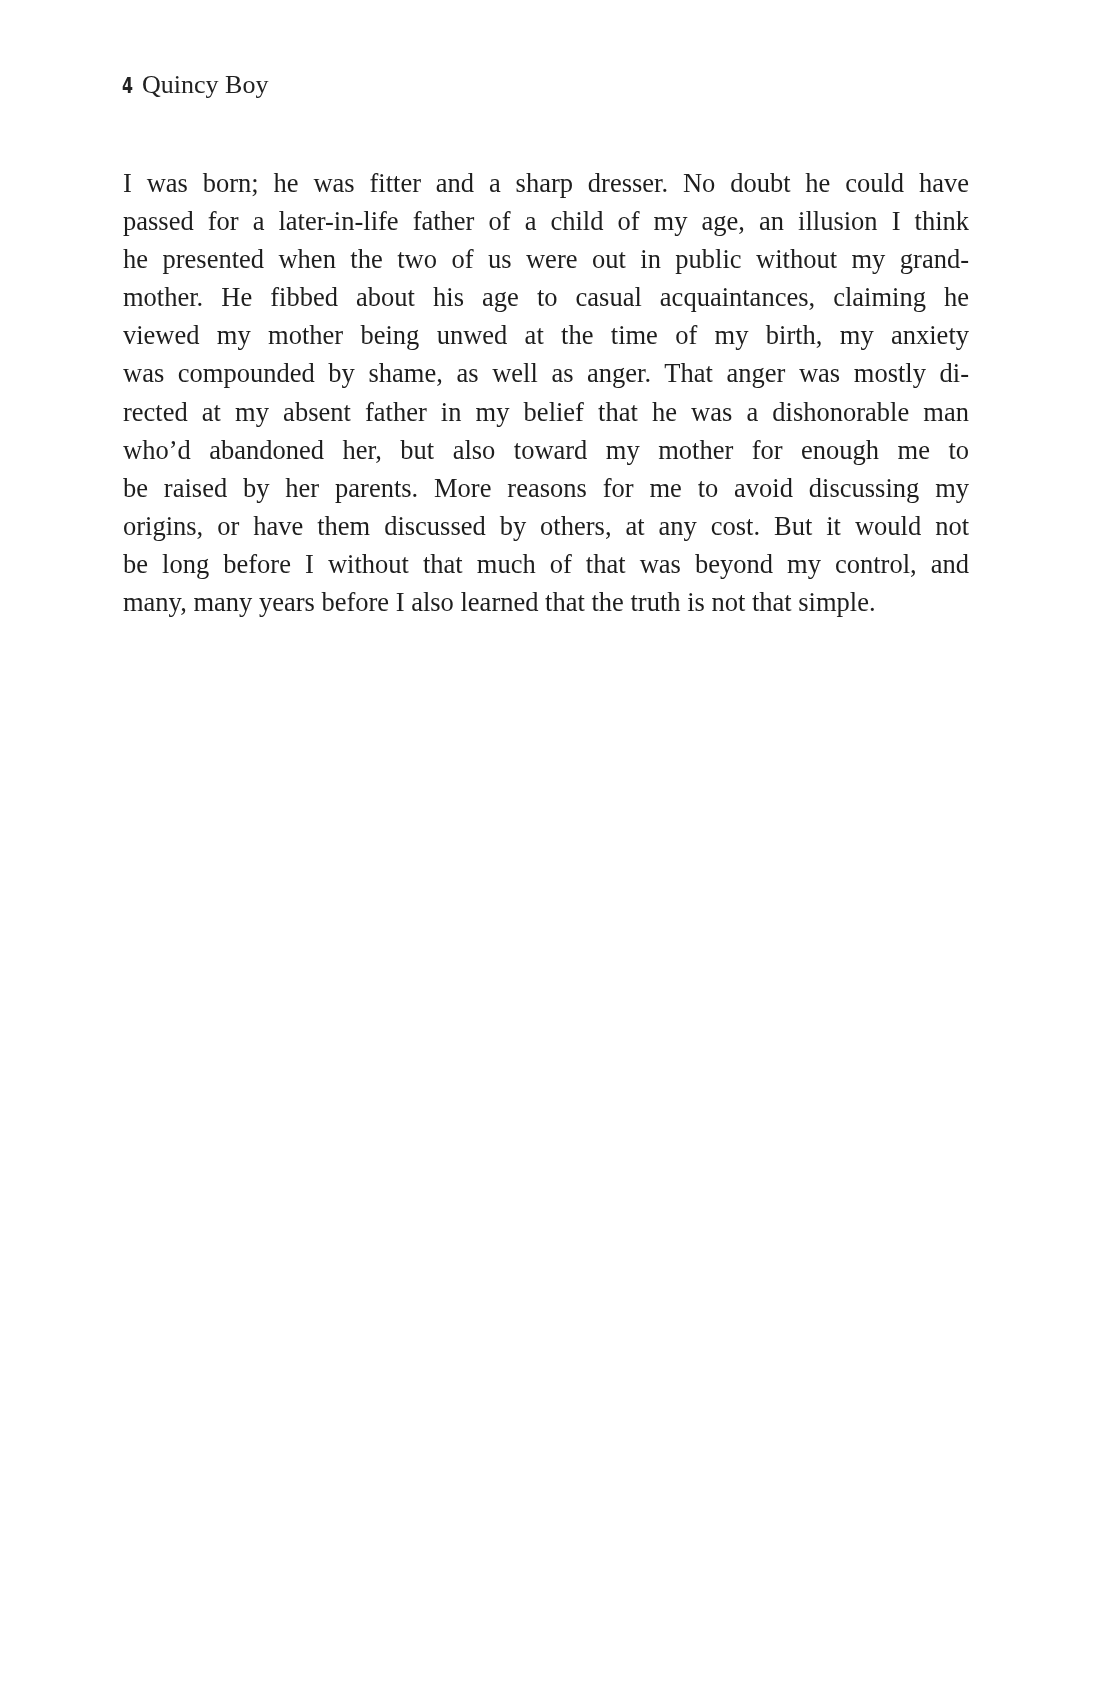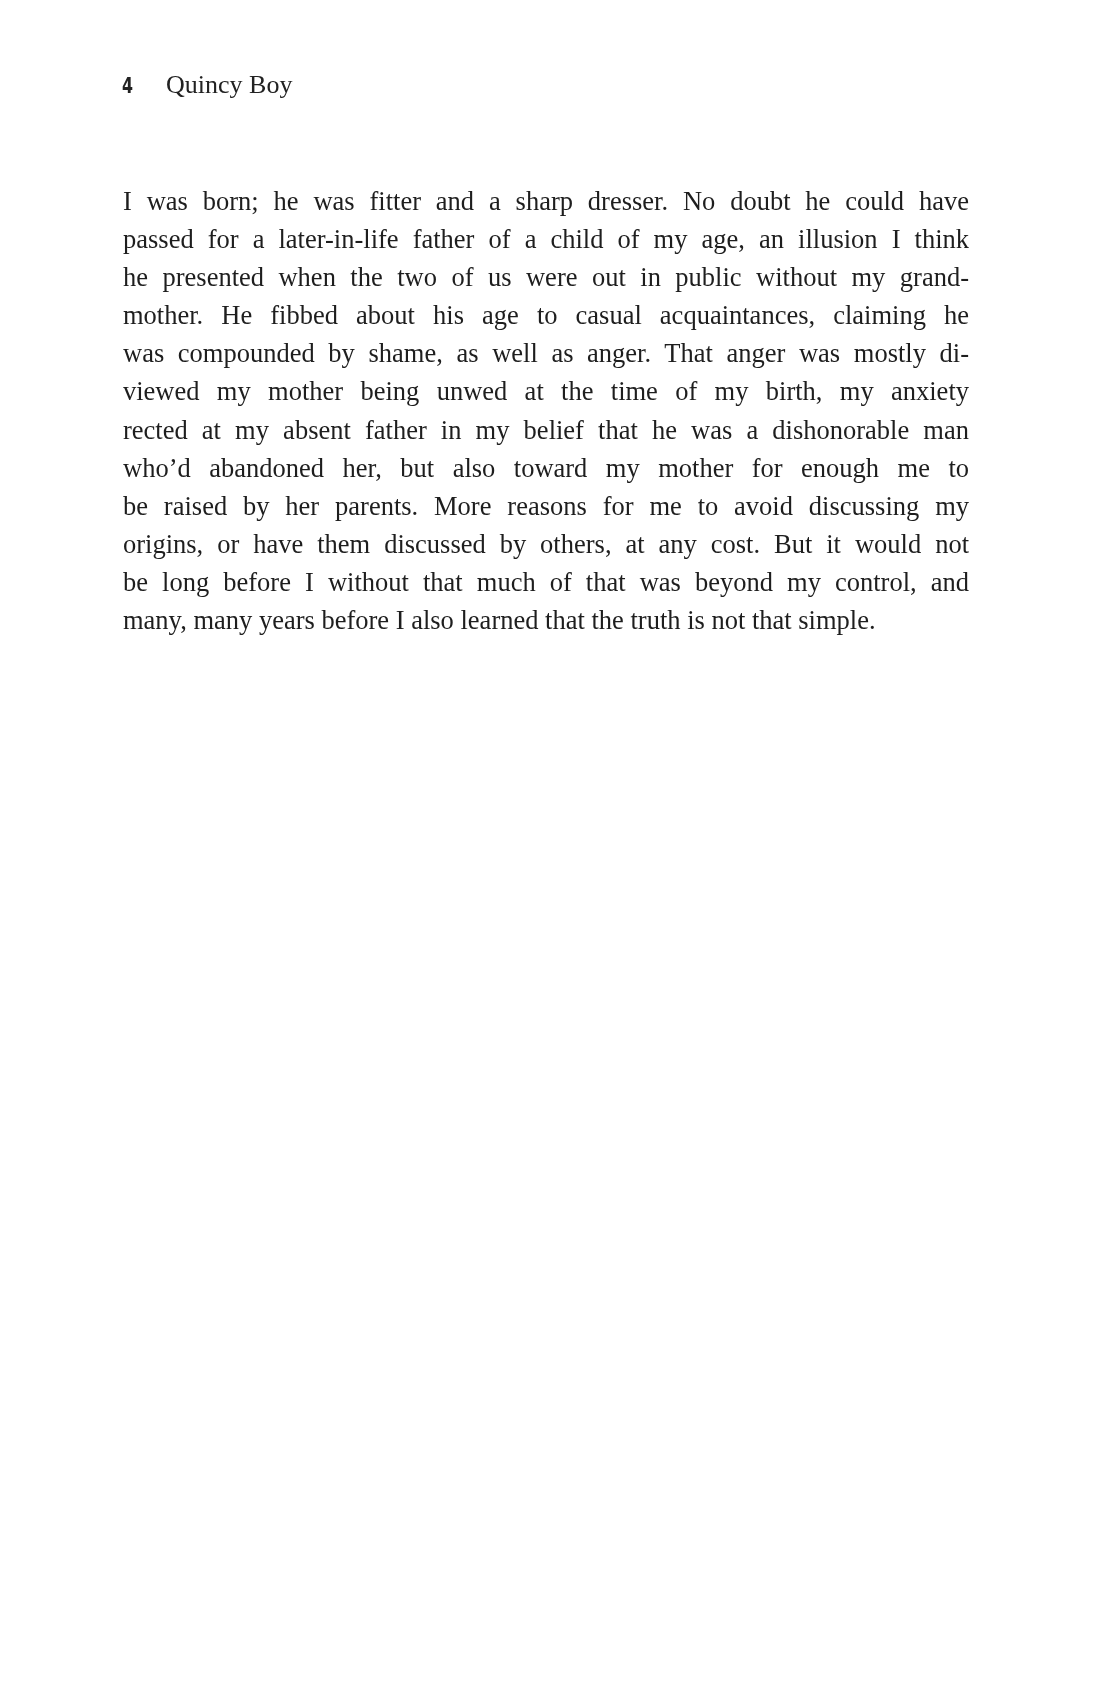--- a/index.html
+++ b/index.html
@@ -37,26 +37,26 @@
       color: #222;
       transform: scaleX(0.72);
       transform-origin: left center;
       display: inline-block;
       width: 14px;
     }
     .running-title {
       font-family: "Liberation Serif", serif;
       font-size: 26px;
       color: #222;
-      margin-left: 30px;
+      margin-left: 6px;
     }
     .body-text {
       position: absolute;
       left: 123px;
-      top: 182px;
+      top: 164px;
       width: 846px;
     }
     .line {
       font-family: "Liberation Serif", serif;
       font-size: 26.5px;
       line-height: 38.1px;
       height: 38.1px;
       white-space: nowrap;
       text-align: justify;
       text-align-last: justify;
@@ -80,22 +80,22 @@
   </div>
 
   <div class="body-text">
     <div class="paragraph">
       <div class="line">I was born; he was fitter and a sharp dresser. No doubt he could have</div>
       <div class="line">passed for a later-in-life father of a child of my age, an illusion I think</div>
       <div class="line">he presented when the two of us were out in public without my grand-</div>
       <div class="line">mother. He fibbed about his age to casual acquaintances, claiming he</div>
     </div>
     <div class="paragraph">
+      <div class="line">viewed my mother being unwed at the time of my birth, my anxiety</div>
       <div class="line">was compounded by shame, as well as anger. That anger was mostly di-</div>
-      <div class="line">viewed my mother being unwed at the time of my birth, my anxiety</div>
       <div class="line">rected at my absent father in my belief that he was a dishonorable man</div>
       <div class="line">who’d abandoned her, but also toward my mother for enough me to</div>
       <div class="line">be raised by her parents. More reasons for me to avoid discussing my</div>
       <div class="line">origins, or have them discussed by others, at any cost. But it would not</div>
       <div class="line">be long before I without that much of that was beyond my control, and</div>
       <div class="line last">many, many years before I also learned that the truth is not that simple.</div>
     </div>
   </div>
 
 </div>

